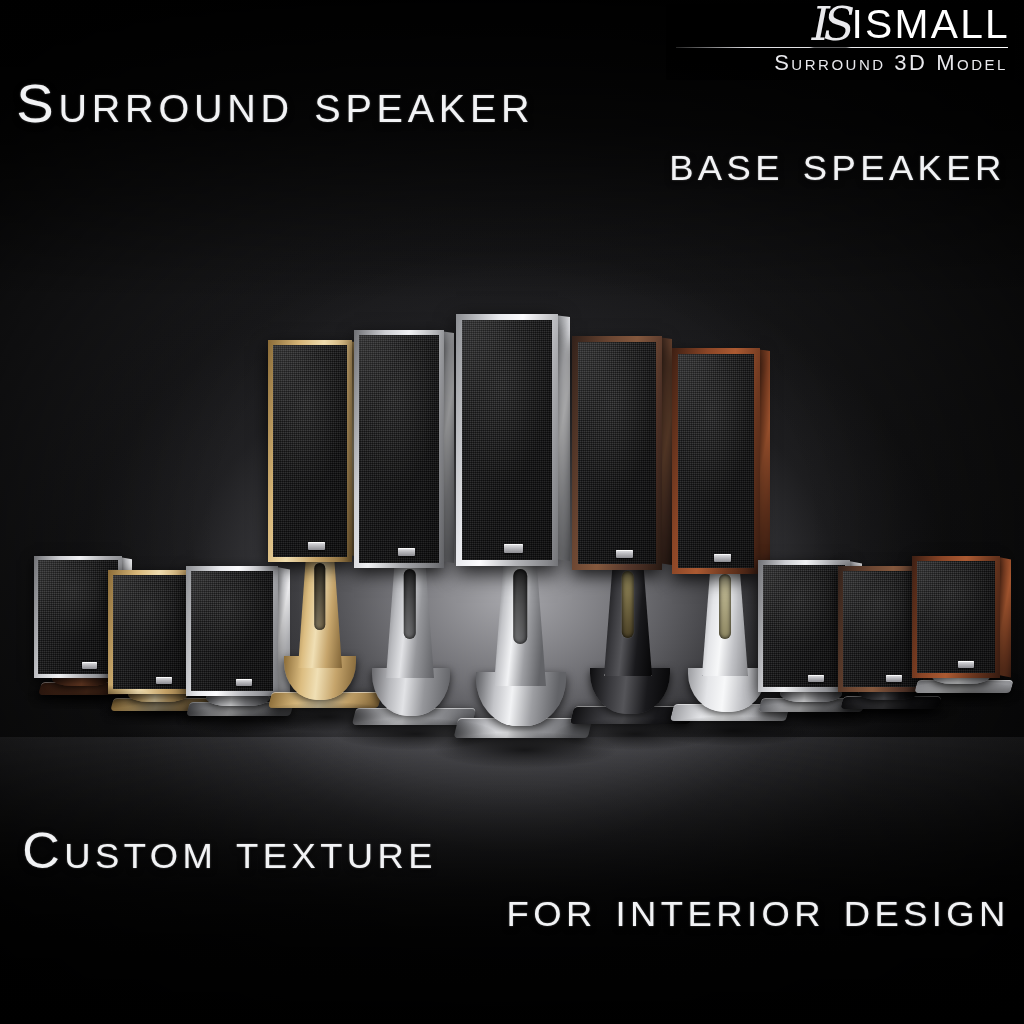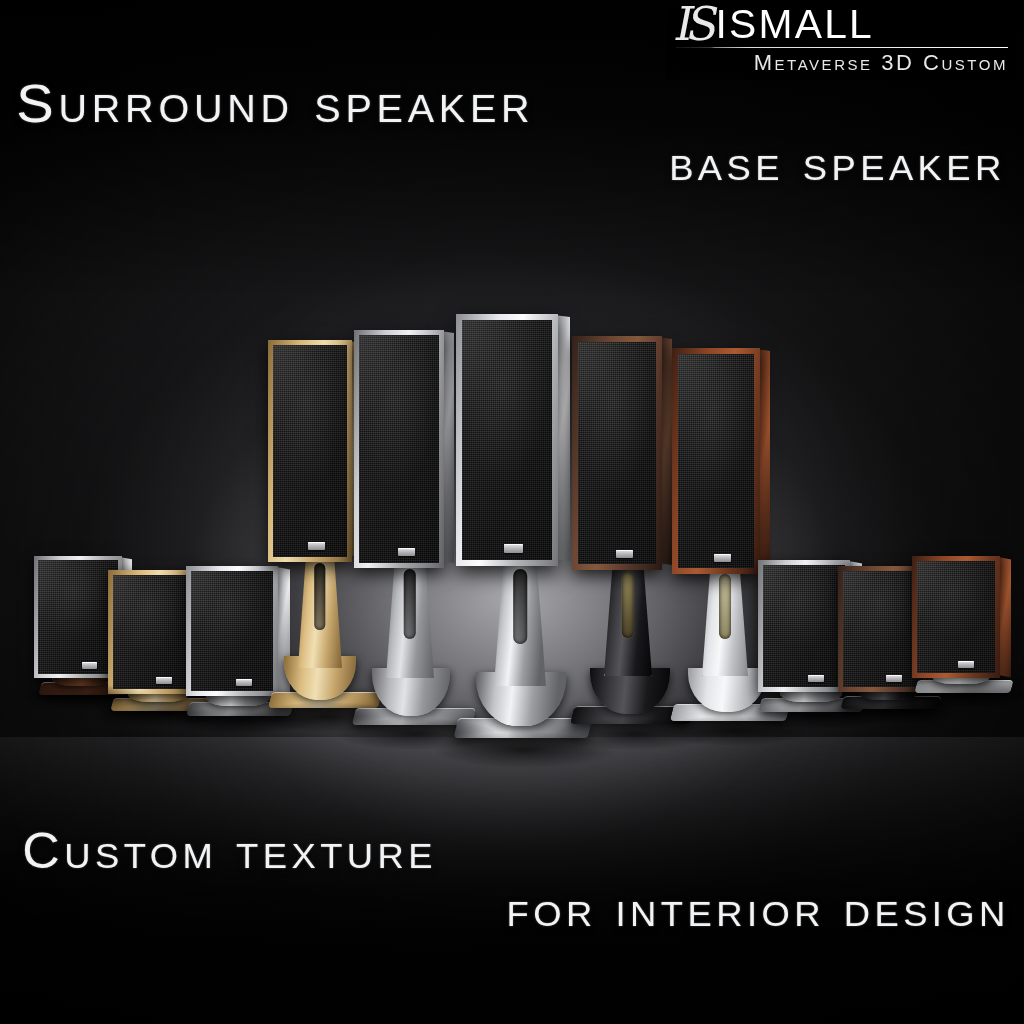--- a/index.html
+++ b/index.html
@@ -42,21 +42,21 @@
   #titleBlock{position:absolute;left:0;right:0;top:72px;z-index:6;}
   #l1{font-size:54px;margin-left:36px;text-align:left;}
   #l2{font-size:50px;margin-right:38px;text-align:right;}
   #captionBlock{position:absolute;left:0;right:0;bottom:86px;z-index:6;}
   #c1{font-size:50px;margin-left:42px;text-align:left;}
   #c2{font-size:50px;margin-right:34px;text-align:right;}
 
   
   #logo{position:absolute;right:10px;top:4px;z-index:7;text-align:right;
     background:rgba(0,0,0,.55);padding:2px 6px 4px 10px;border-radius:2px;}
-  .logorow{display:flex;align-items:center;justify-content:flex-start;gap:4px;text-decoration:underline;}
+  .logorow{display:flex;align-items:center;justify-content:flex-end;gap:4px;text-decoration:underline;}
   .mono{font-family:"DejaVu Serif", serif;font-style:italic;font-size:46px;
     color:#e9e9ec;line-height:.82;letter-spacing:-.14em;
     text-shadow:0 1px 3px rgba(0,0,0,.9);}
   .brand{font-family:"Liberation Sans", sans-serif;font-size:40px;color:#fff;
     letter-spacing:.055em;line-height:.92;font-stretch:condensed;transform:scaleX(1.02);}
   .sig{font-family:"Liberation Sans", sans-serif;font-size:25px;color:#f0f0f2;
     letter-spacing:.20em;text-align:right;line-height:1;margin-top:1px;}
   .rule{height:1.5px;background:linear-gradient(90deg,rgba(255,255,255,.15),#dcdce0 22%,#fff);
     margin:3px 0 2px 0;width:332px;margin-left:auto;}
   .mv{font-family:"Liberation Sans", sans-serif;font-size:22px;color:#e8e8ec;
@@ -297,16 +297,16 @@
     <div class="tech" id="c1">Custom texture</div>
     <div class="tech" id="c2">for interior design</div>
   </div>
 
   <div id="logo">
     <div class="logorow">
       <span class="mono">IS</span>
       <span class="brand">ISMALL</span>
     </div>
     <div class="rule"></div>
-    <div class="mv">Metaverse 3D Custom</div>
+    <div class="mv">Surround 3D Model</div>
   </div>
 
 </div>
 
 </body></html>

